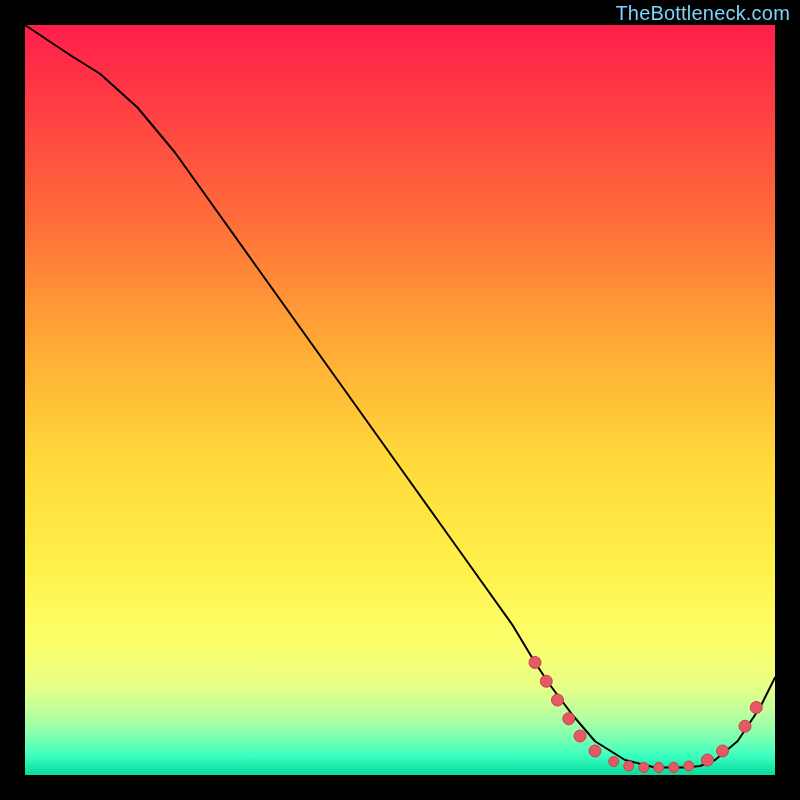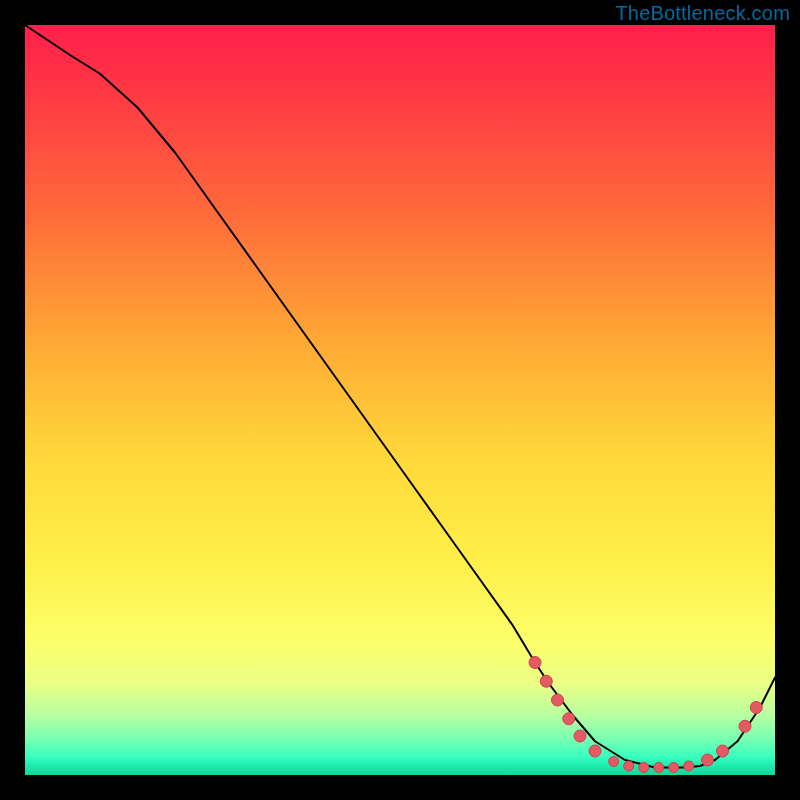--- a/index.html
+++ b/index.html
@@ -14,21 +14,21 @@
   .frame {
     position: relative;
     width: 800px;
     height: 800px;
     background: #000000;
   }
   .attribution {
     position: absolute;
     top: 2px;
     right: 10px;
-    color: #0369a1;
+    color: #7dd3fc;
     font-size: 20px;
     letter-spacing: 0.2px;
     font-weight: 400;
   }
   .plot-area {
     position: absolute;
     left: 25px;
     top: 25px;
     width: 750px;
     height: 750px;

